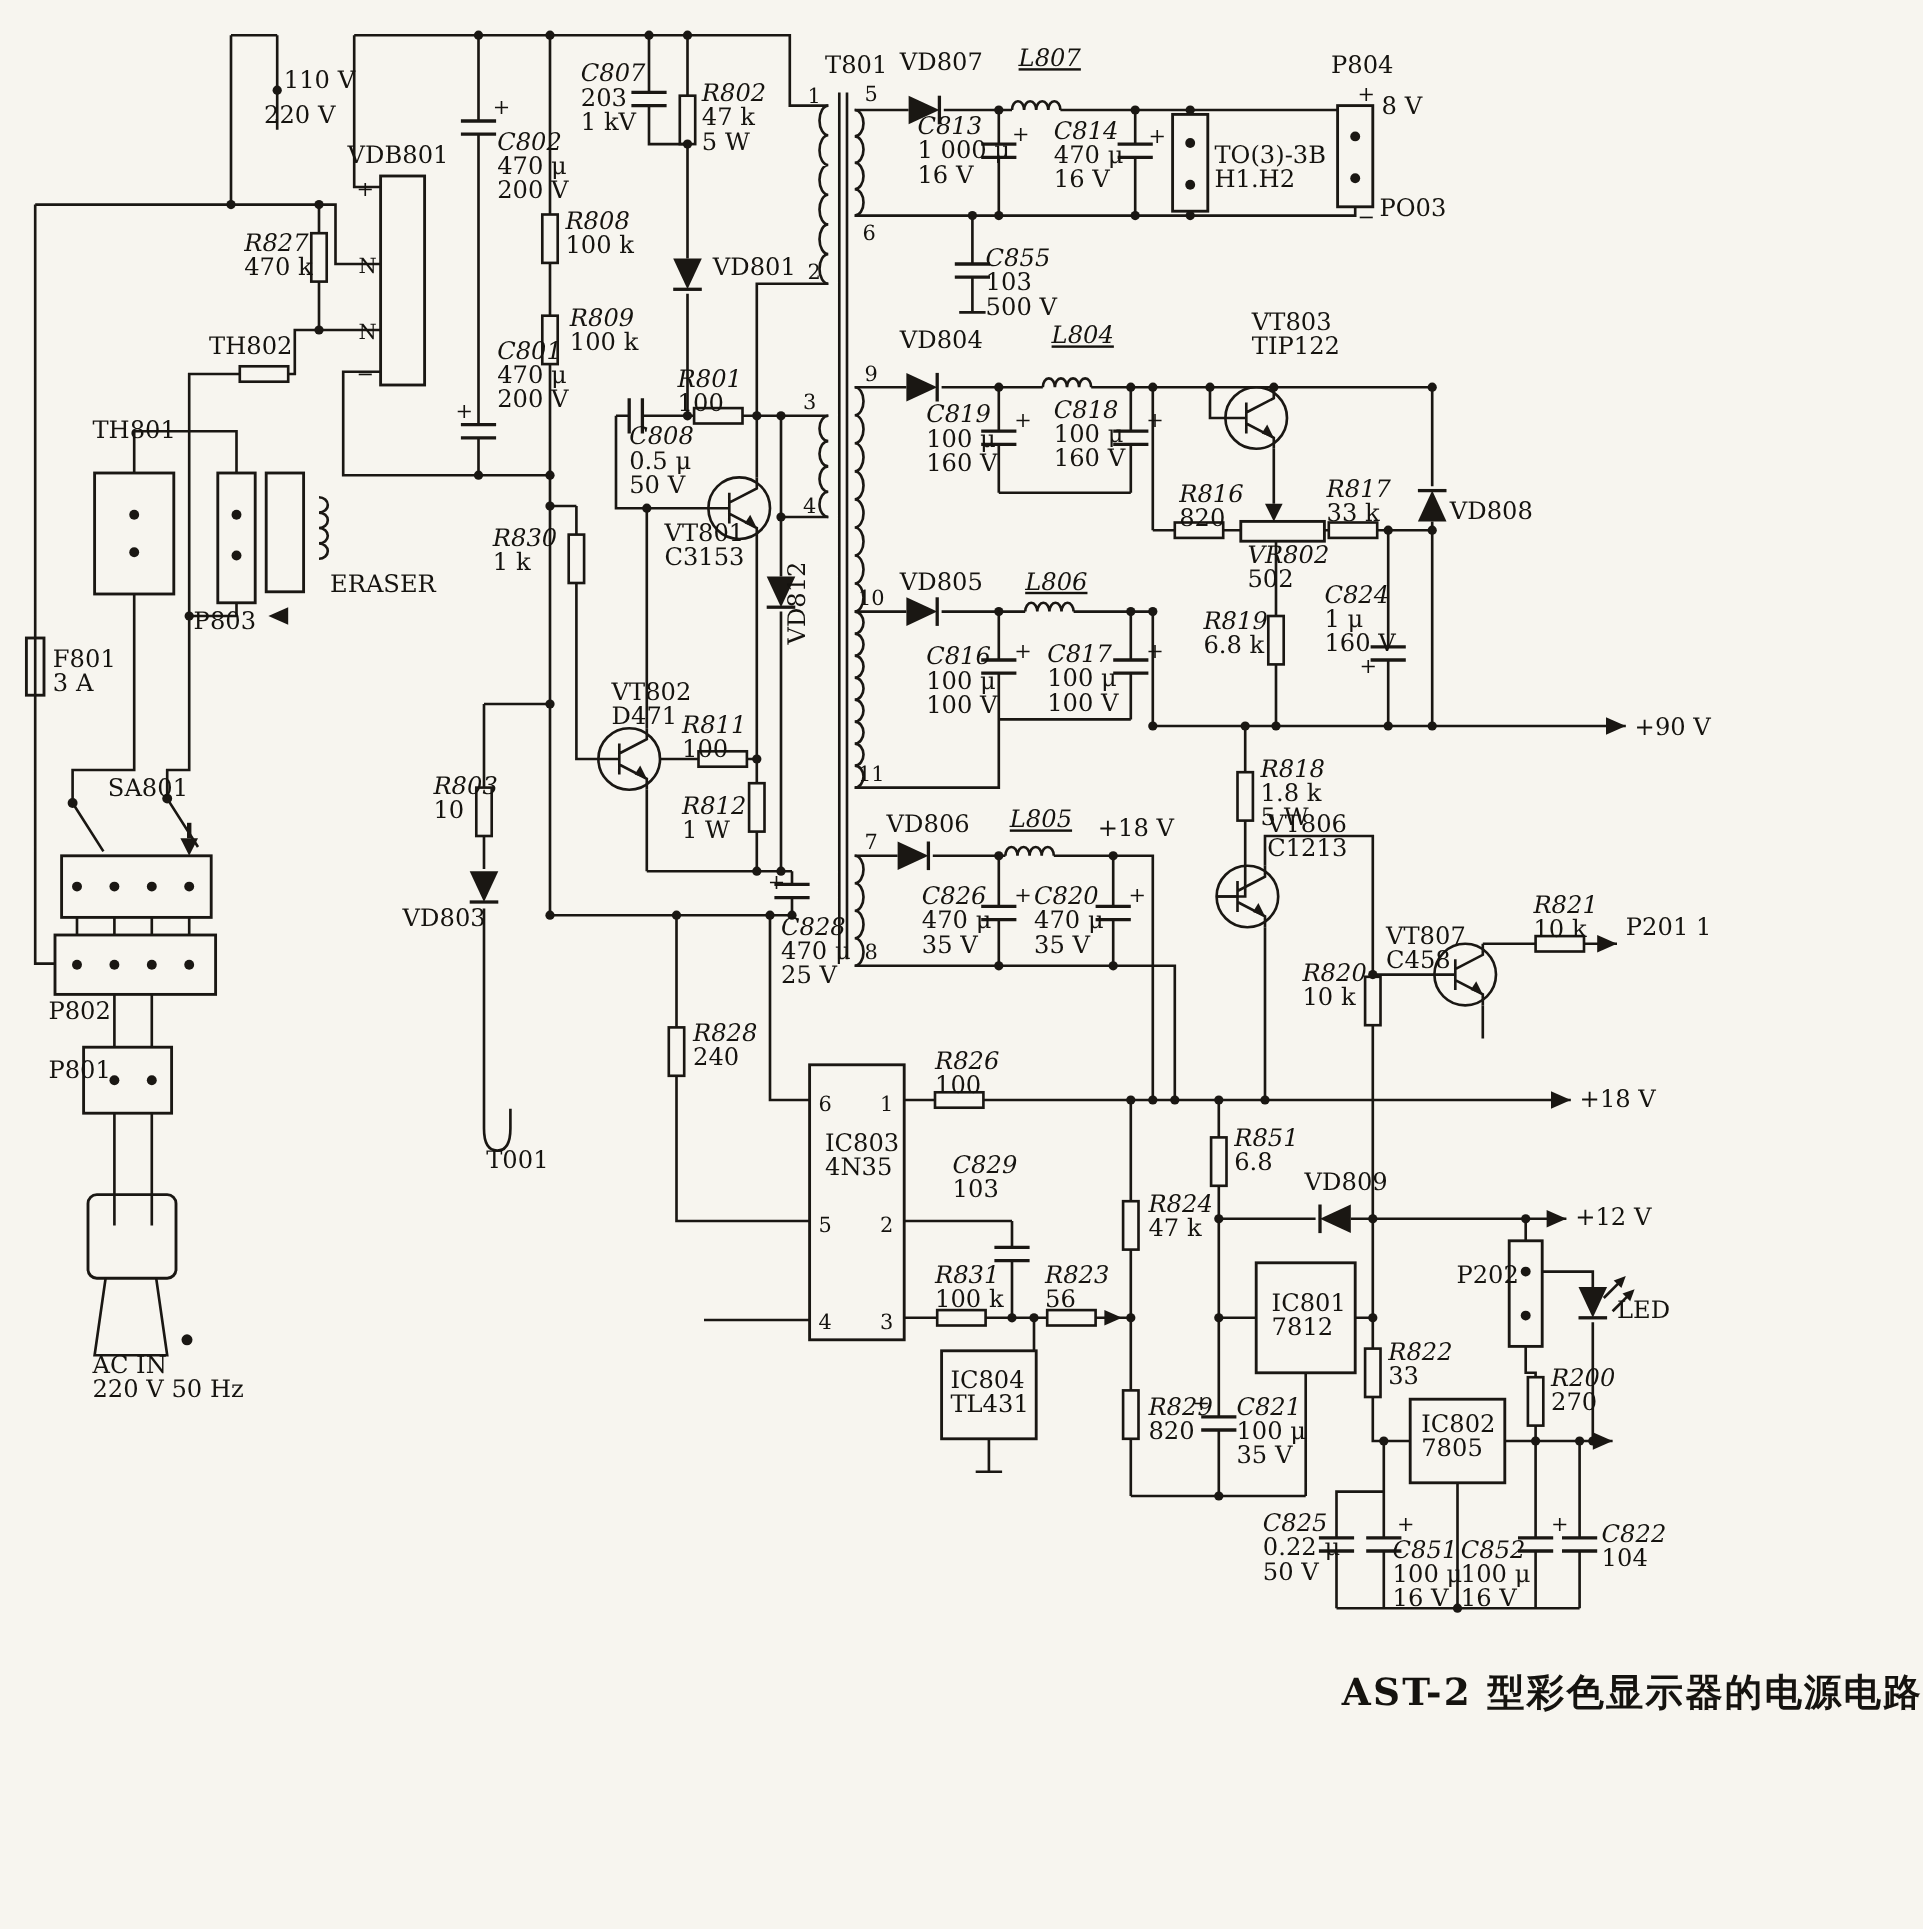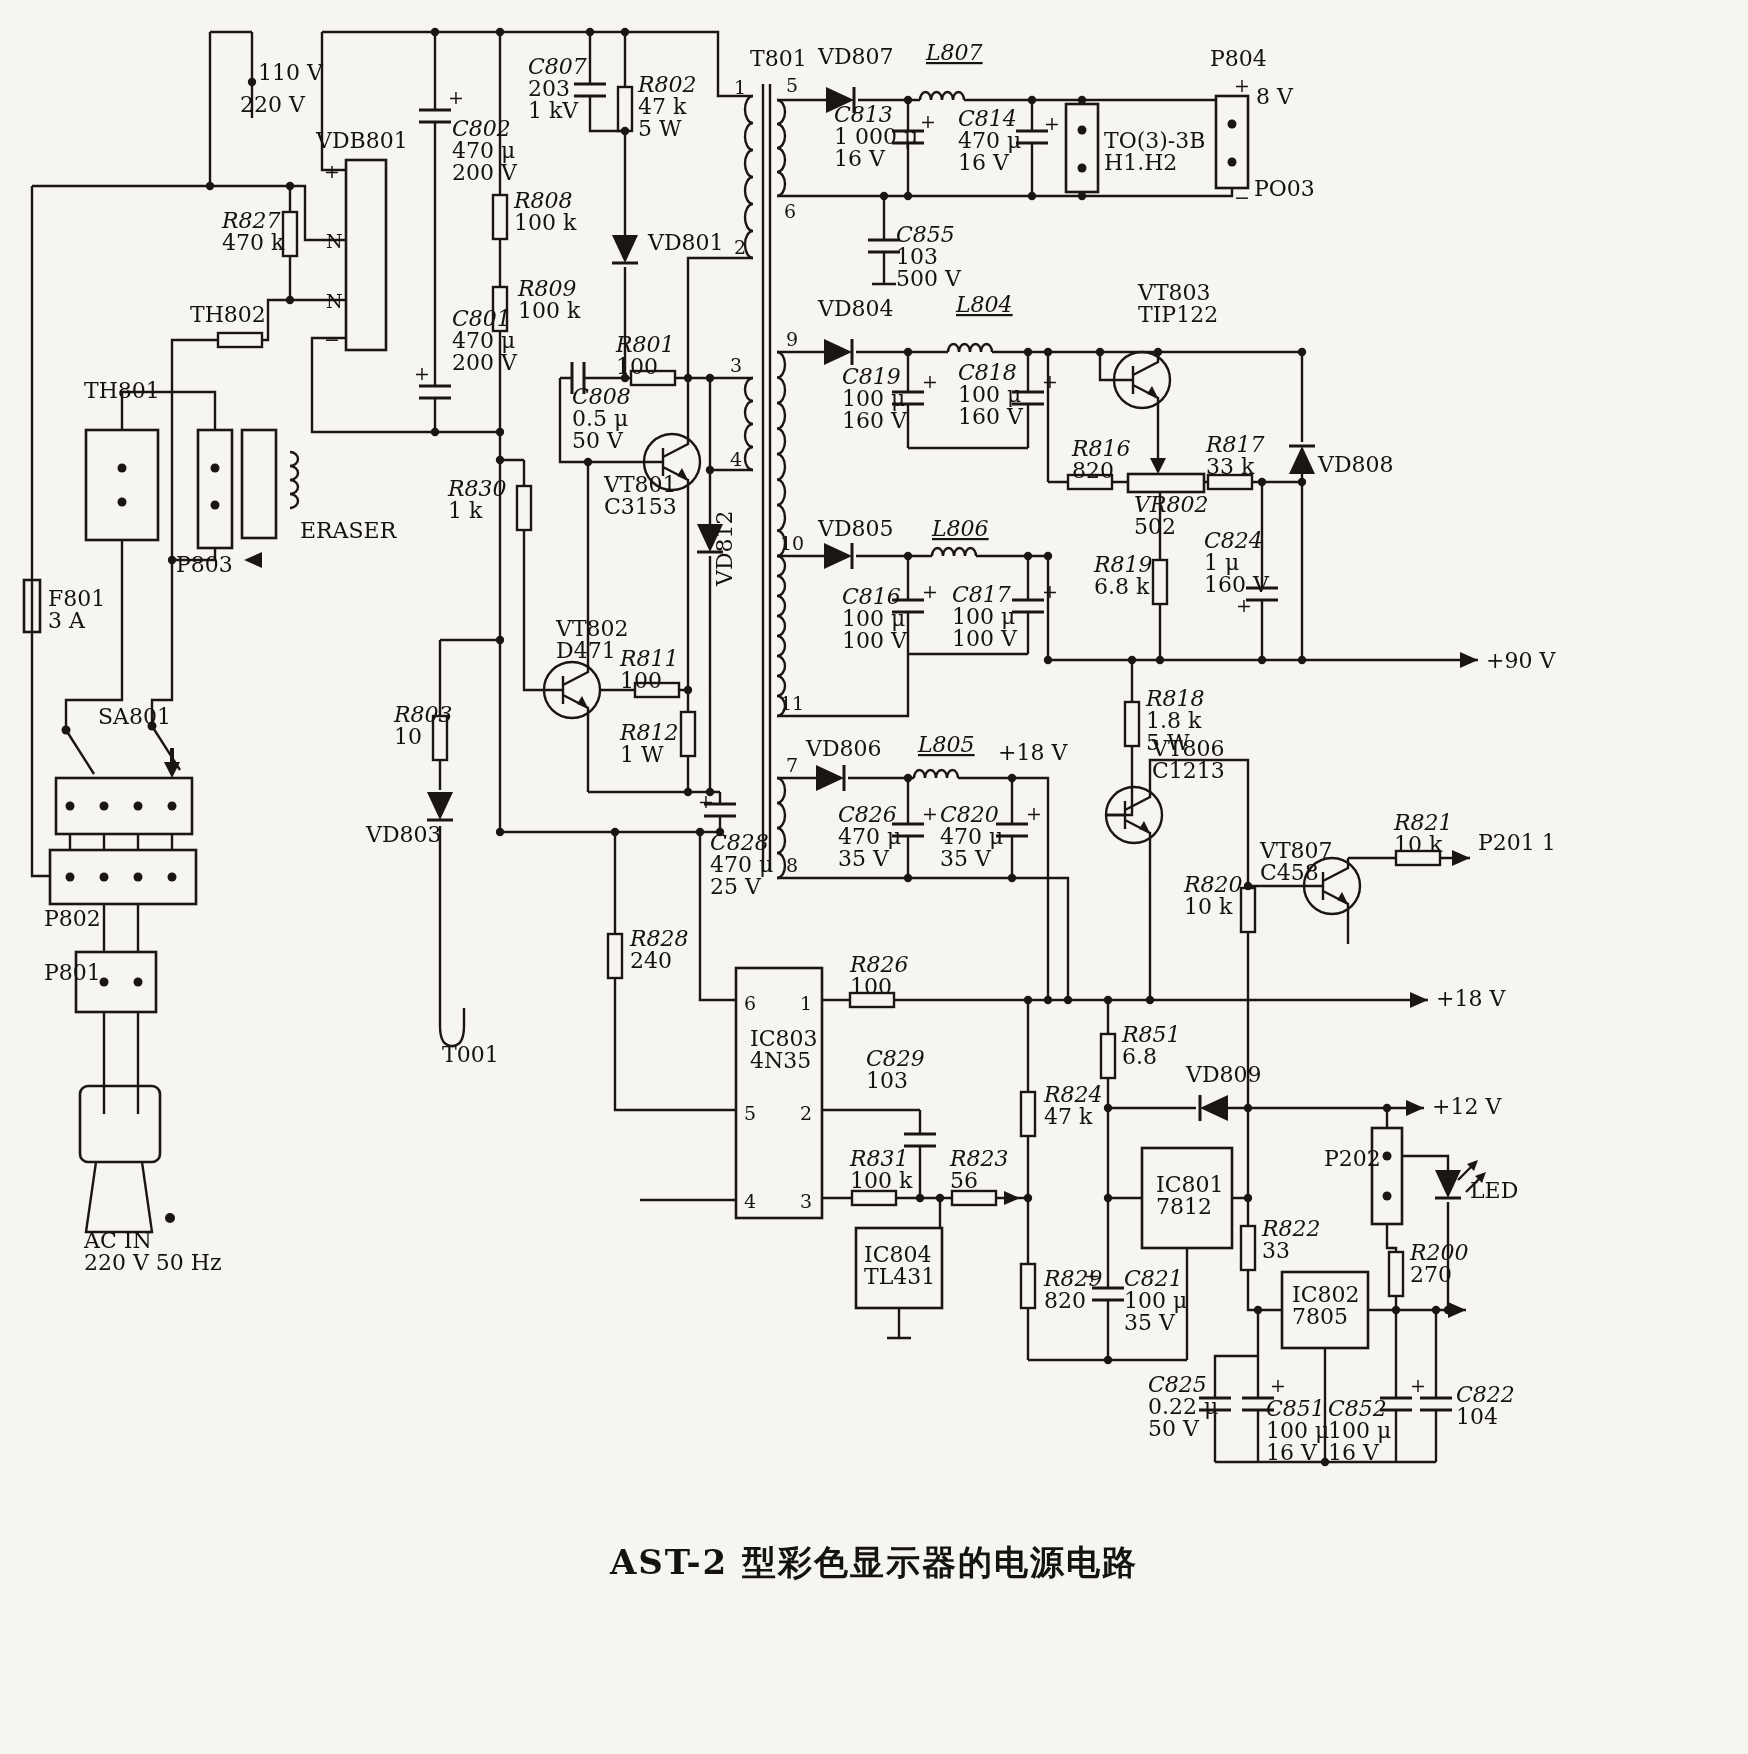--- a/index.html
+++ b/index.html
@@ -5,22 +5,22 @@
   html,body{margin:0;padding:0;background:#f7f5ef;}
   .page{position:relative;width:1748px;height:1754px;background:#f7f5ef;overflow:hidden;
         font-family:"DejaVu Serif",serif;color:#15130f;}
   svg{position:absolute;left:0;top:0;}
   .wire path{stroke:#1a1713;stroke-width:2.4;fill:none;}
   .boxes rect{stroke:#1a1713;stroke-width:2.6;fill:none;}
   .lbl{font:22px "DejaVu Serif",serif;fill:#15130f;}
   .pin{font:19px "DejaVu Serif",serif;fill:#15130f;}
   .it{font-style:italic;}
   .und{text-decoration:underline;}
-  .caption{position:absolute;left:0;right:0;top:1516px;text-align:center;
-           font:bold 34px "DejaVu Serif",serif;color:#15130f;letter-spacing:2px;margin-top:24px;}
+  .caption{position:absolute;left:0;right:0;top:1516px;text-align:right;
+           font:bold 34px "DejaVu Serif",serif;color:#15130f;letter-spacing:2px;}
 </style>
 </head>
 <body>
 
 <div class="page">
 <svg width="1748" height="1754" viewBox="0 0 1748 1754">
   <defs>
     <g id="res-v">
           <rect x="-7" y="-22" width="14" height="44" fill="none" stroke="#1a1713" stroke-width="2.4"></rect>
         </g>

